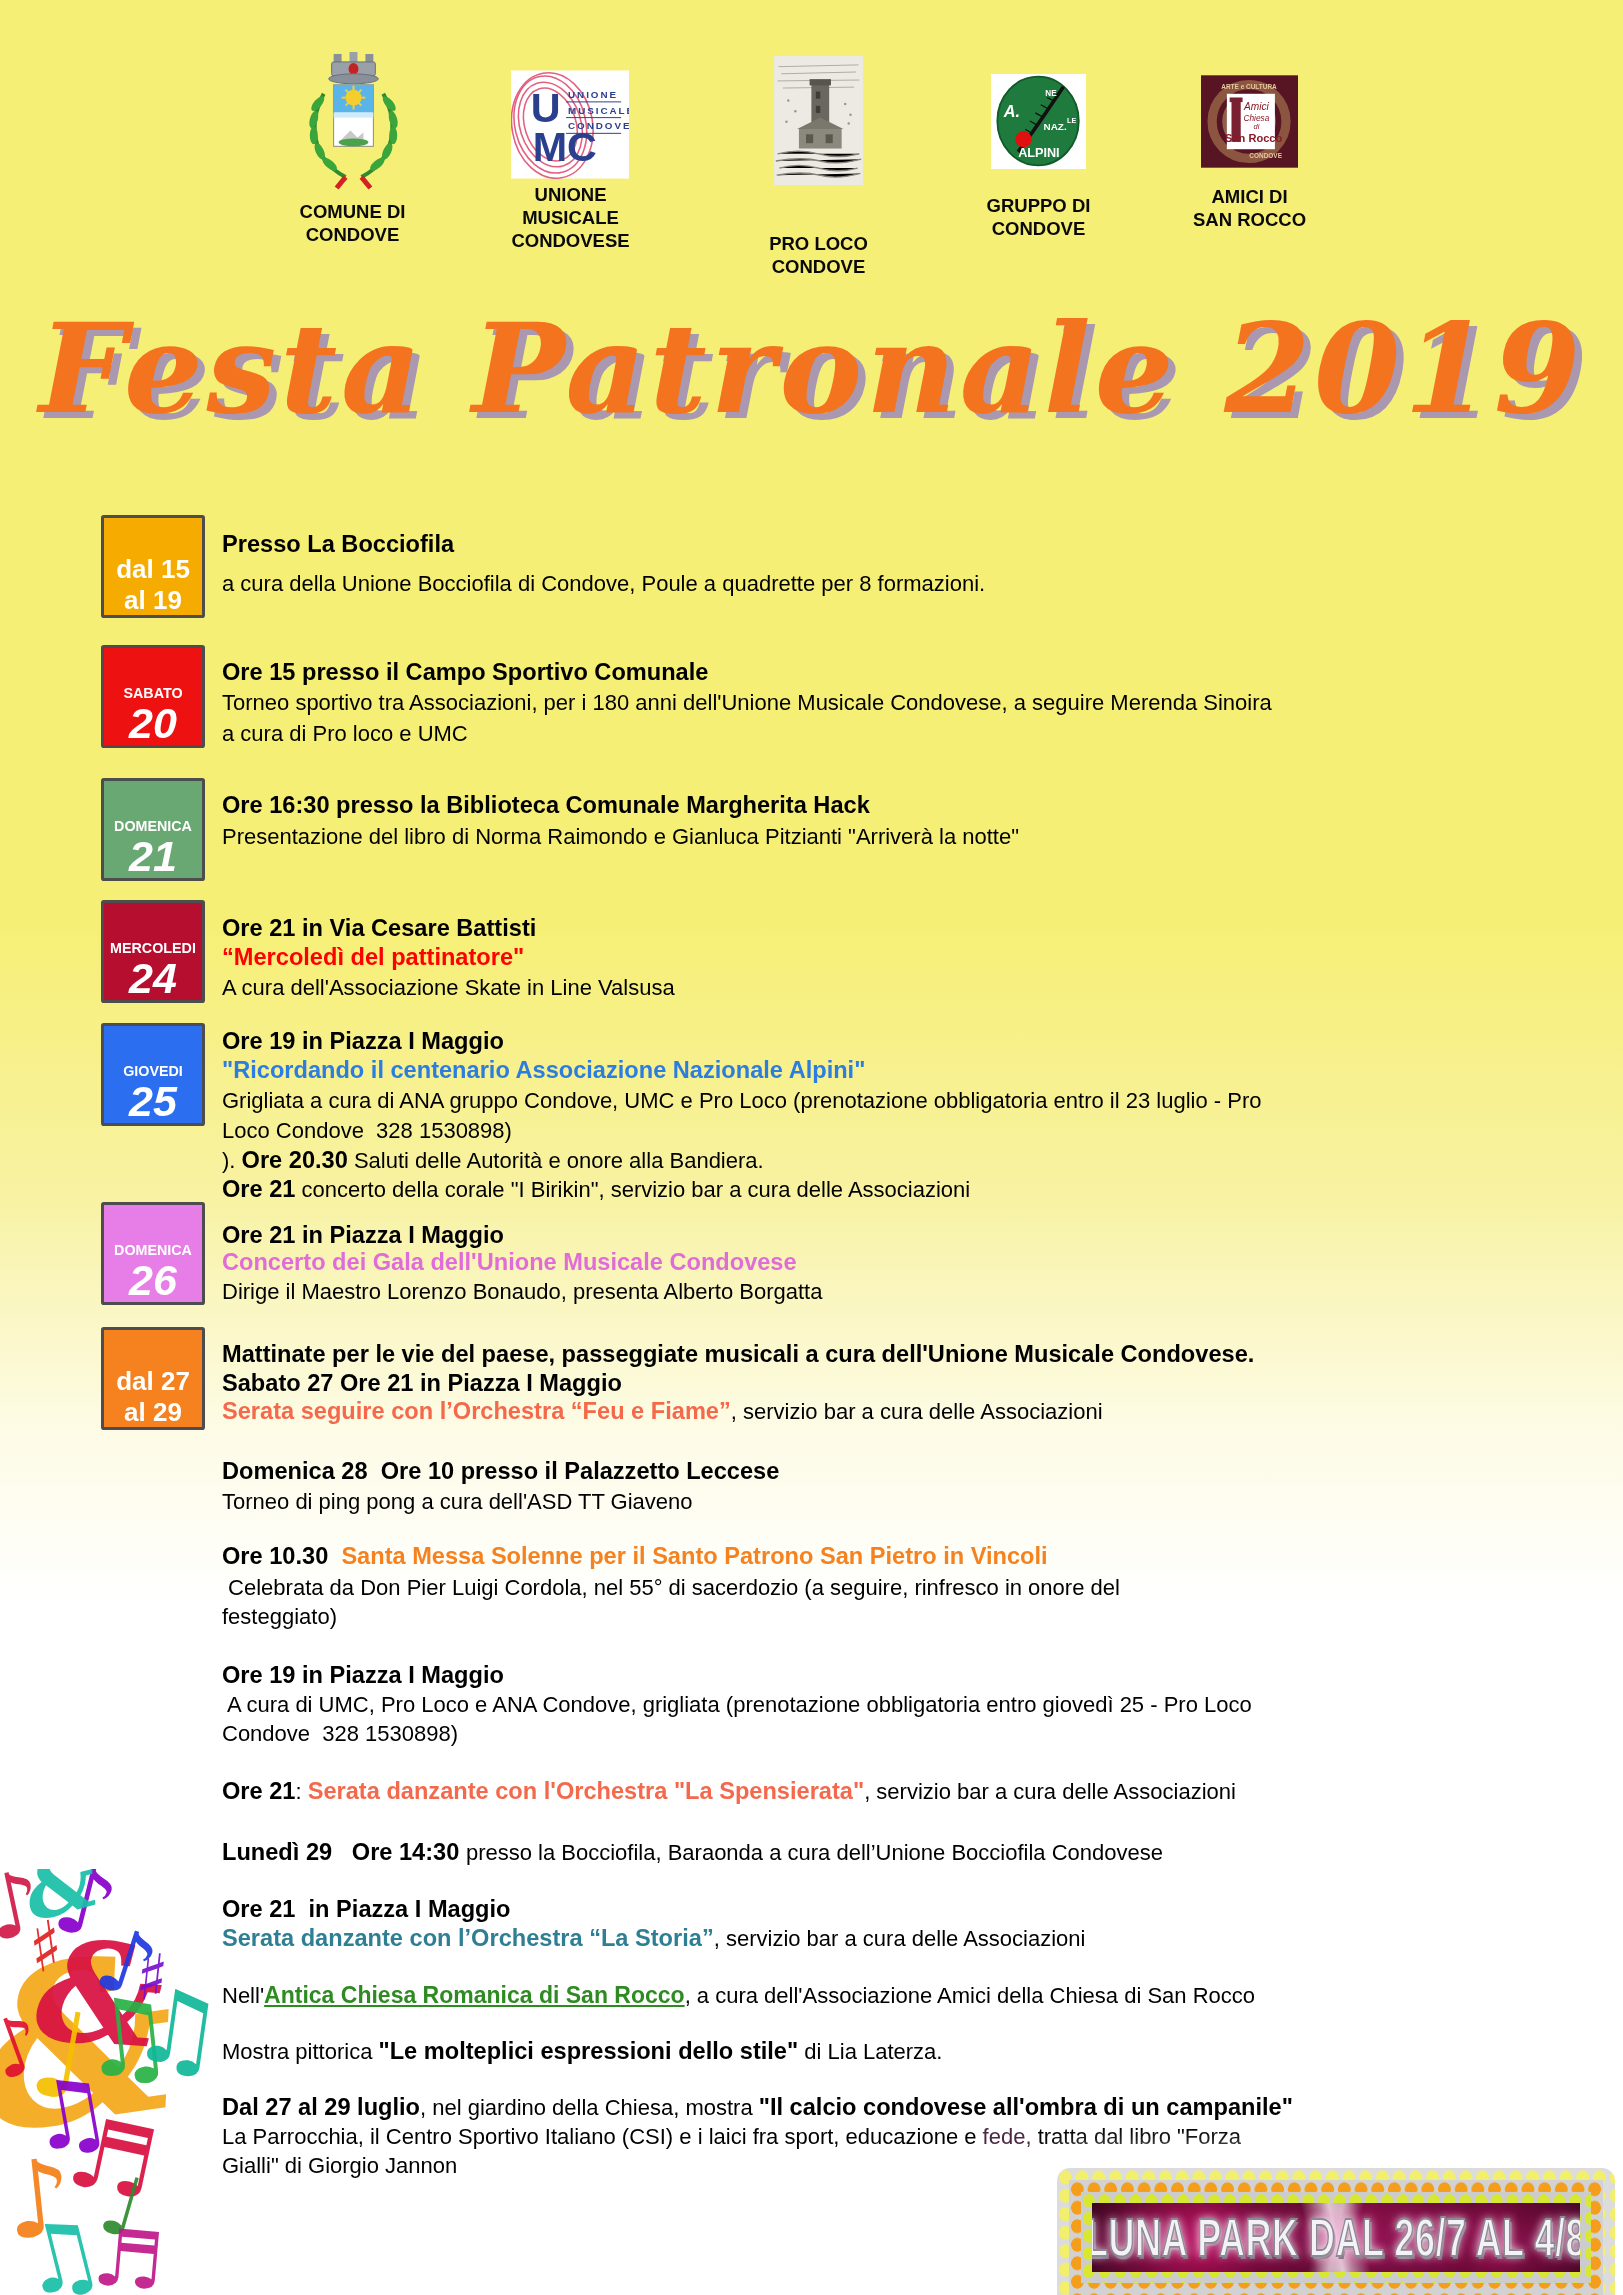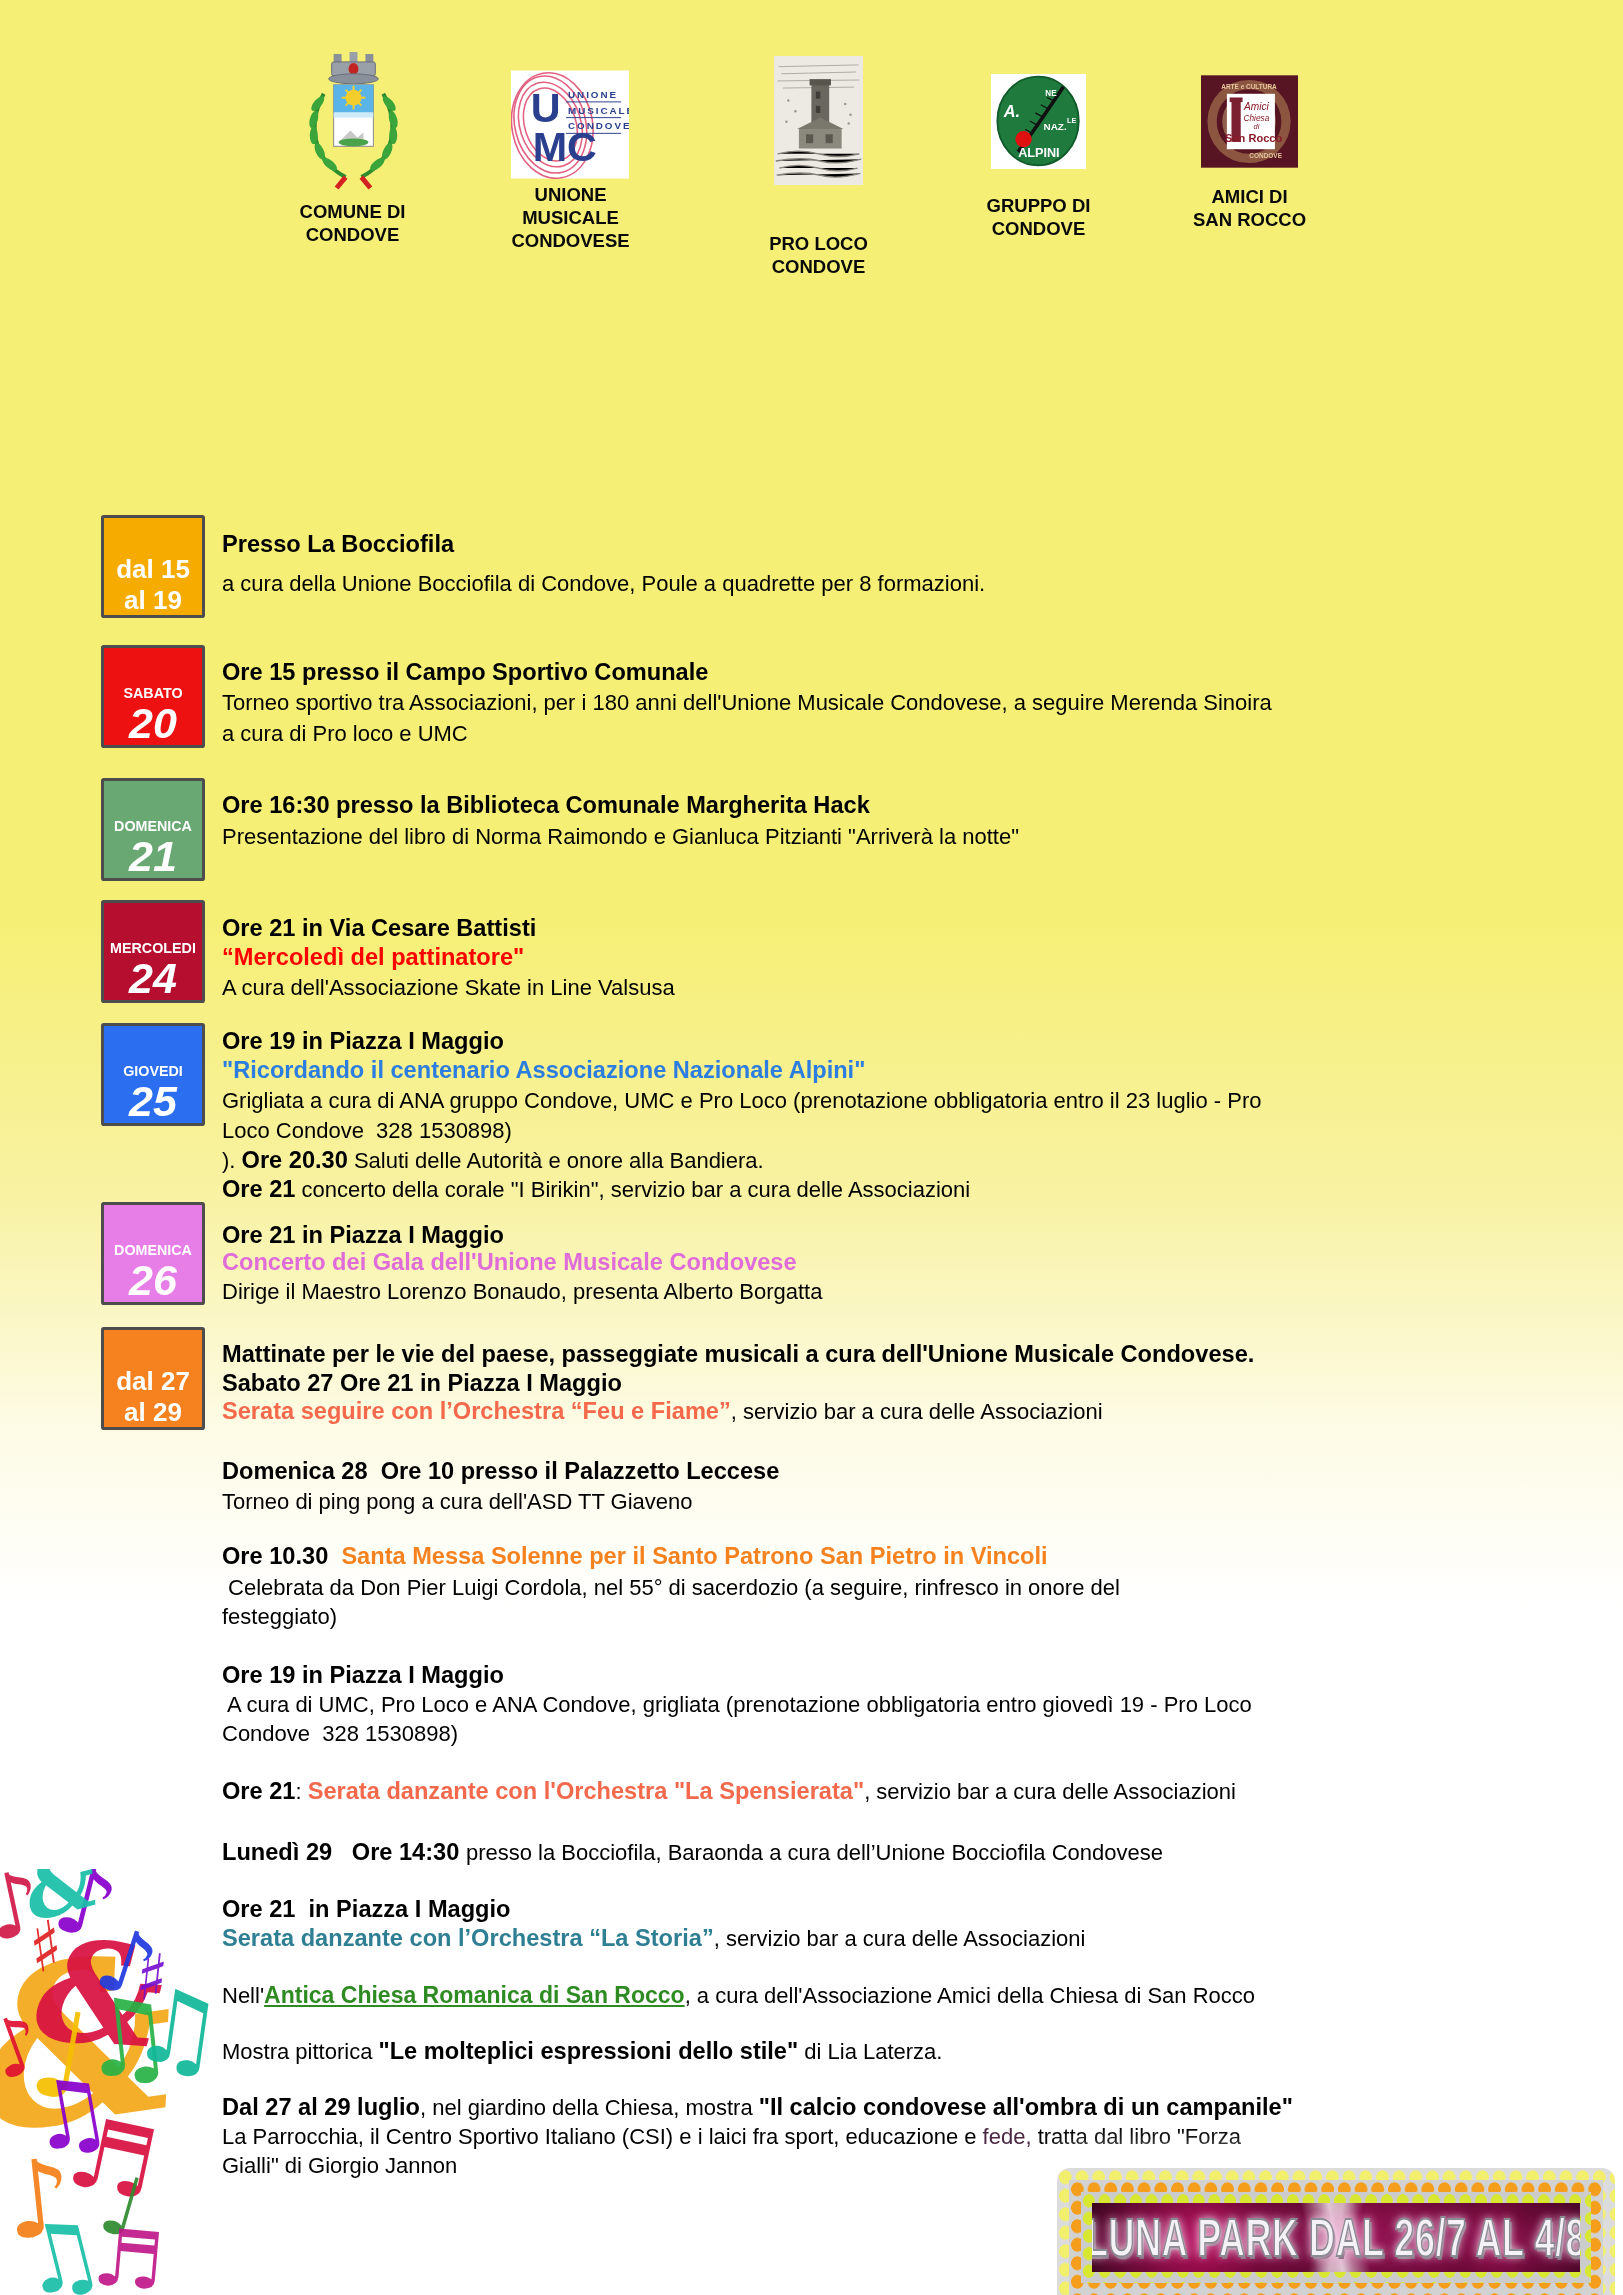--- a/index.html
+++ b/index.html
@@ -241,20 +241,21 @@
   </div>
 
   <div id="logo-labels">
       <div class="logo-label" style="left: 246px; top: 200px;">COMUNE DI<br>CONDOVE</div>
       <div class="logo-label" style="left: 464px; top: 183px;">UNIONE<br>MUSICALE<br>CONDOVESE</div>
       <div class="logo-label" style="left: 712px; top: 194px; margin-top: 38px;">PRO LOCO<br>CONDOVE</div>
       <div class="logo-label" style="left: 932px; top: 194px;">GRUPPO DI<br>CONDOVE</div>
       <div class="logo-label" style="left: 1143px; top: 185px;">AMICI DI<br>SAN ROCCO</div>
     </div>
 
+  <div class="poster-title">Festa Patronale 2019</div>
 
   <div id="events">
       <div class="badge" style="top: 515px; background: rgb(246, 171, 0);">
         <div class="badge-range-line">dal 15</div>
         <div class="badge-range-line">al 19</div>
       </div>
       <div class="tline" style="top: 531px;"><span class="s-bold">Presso La Bocciofila</span></div>
       <div class="tline" style="top: 570px;"><span class="s-reg">a cura della Unione Bocciofila di Condove, Poule a quadrette per 8 formazioni.</span></div>
       <div class="badge" style="top: 645px; background: rgb(238, 17, 17);">
         <div class="badge-label">SABATO</div>
@@ -301,21 +302,21 @@
       <div class="tline" style="top: 1370px;"><span class="s-bold">Sabato 27 Ore 21 in Piazza I Maggio</span></div>
       <div class="tline" style="top: 1398px;"><span class="s-coral-bold">Serata seguire con l’Orchestra “Feu e Fiame”</span><span class="s-reg">, servizio bar a cura delle Associazioni</span></div>
     </div>
   <div id="extras">
       <div class="tline" style="top: 1458px;"><span class="s-bold">Domenica 28  Ore 10 presso il Palazzetto Leccese</span></div>
       <div class="tline" style="top: 1488px;"><span class="s-reg">Torneo di ping pong a cura dell'ASD TT Giaveno</span></div>
       <div class="tline" style="top: 1543px;"><span class="s-bold">Ore 10.30  </span><span class="s-orange-bold">Santa Messa Solenne per il Santo Patrono San Pietro in Vincoli</span></div>
       <div class="tline" style="top: 1574px;"><span class="s-reg"> Celebrata da Don Pier Luigi Cordola, nel 55° di sacerdozio (a seguire, rinfresco in onore del</span></div>
       <div class="tline" style="top: 1603px;"><span class="s-reg">festeggiato)</span></div>
       <div class="tline" style="top: 1662px;"><span class="s-bold">Ore 19 in Piazza I Maggio</span></div>
-      <div class="tline" style="top: 1691px;"><span class="s-reg"> A cura di UMC, Pro Loco e ANA Condove, grigliata (prenotazione obbligatoria entro giovedì 19 - Pro Loco</span></div>
+      <div class="tline" style="top: 1691px;"><span class="s-reg"> A cura di UMC, Pro Loco e ANA Condove, grigliata (prenotazione obbligatoria entro giovedì 25 - Pro Loco</span></div>
       <div class="tline" style="top: 1720px;"><span class="s-reg">Condove  328 1530898)</span></div>
       <div class="tline" style="top: 1778px;"><span class="s-bold">Ore 21</span><span class="s-reg">: </span><span class="s-coral-bold">Serata danzante con l'Orchestra "La Spensierata"</span><span class="s-reg">, servizio bar a cura delle Associazioni</span></div>
       <div class="tline" style="top: 1839px;"><span class="s-bold">Lunedì 29   Ore 14:30 </span><span class="s-reg">presso la Bocciofila, Baraonda a cura dell’Unione Bocciofila Condovese</span></div>
       <div class="tline" style="top: 1896px;"><span class="s-bold">Ore 21  in Piazza I Maggio</span></div>
       <div class="tline" style="top: 1925px;"><span class="s-teal-bold">Serata danzante con l’Orchestra “La Storia”</span><span class="s-reg">, servizio bar a cura delle Associazioni</span></div>
       <div class="tline" style="top: 1982px;"><span class="s-reg">Nell'</span><span class="s-green-bold">Antica Chiesa Romanica di San Rocco</span><span class="s-reg">, a cura dell'Associazione Amici della Chiesa di San Rocco</span></div>
       <div class="tline" style="top: 2038px;"><span class="s-reg">Mostra pittorica </span><span class="s-bold">"Le molteplici espressioni dello stile"</span><span class="s-reg"> di Lia Laterza.</span></div>
       <div class="tline" style="top: 2094px;"><span class="s-bold">Dal 27 al 29 luglio</span><span class="s-reg">, nel giardino della Chiesa, mostra </span><span class="s-bold">"Il calcio condovese all'ombra di un campanile"</span></div>
       <div class="tline" style="top: 2123px;"><span class="s-reg">La Parrocchia, il Centro Sportivo Italiano (CSI) e i laici fra sport, educazione e </span><span class="s-purple">fede,</span><span class="s-reg"> tratta dal libro "Forza</span></div>
       <div class="tline" style="top: 2152px;"><span class="s-reg">Gialli" di Giorgio Jannon</span></div>

